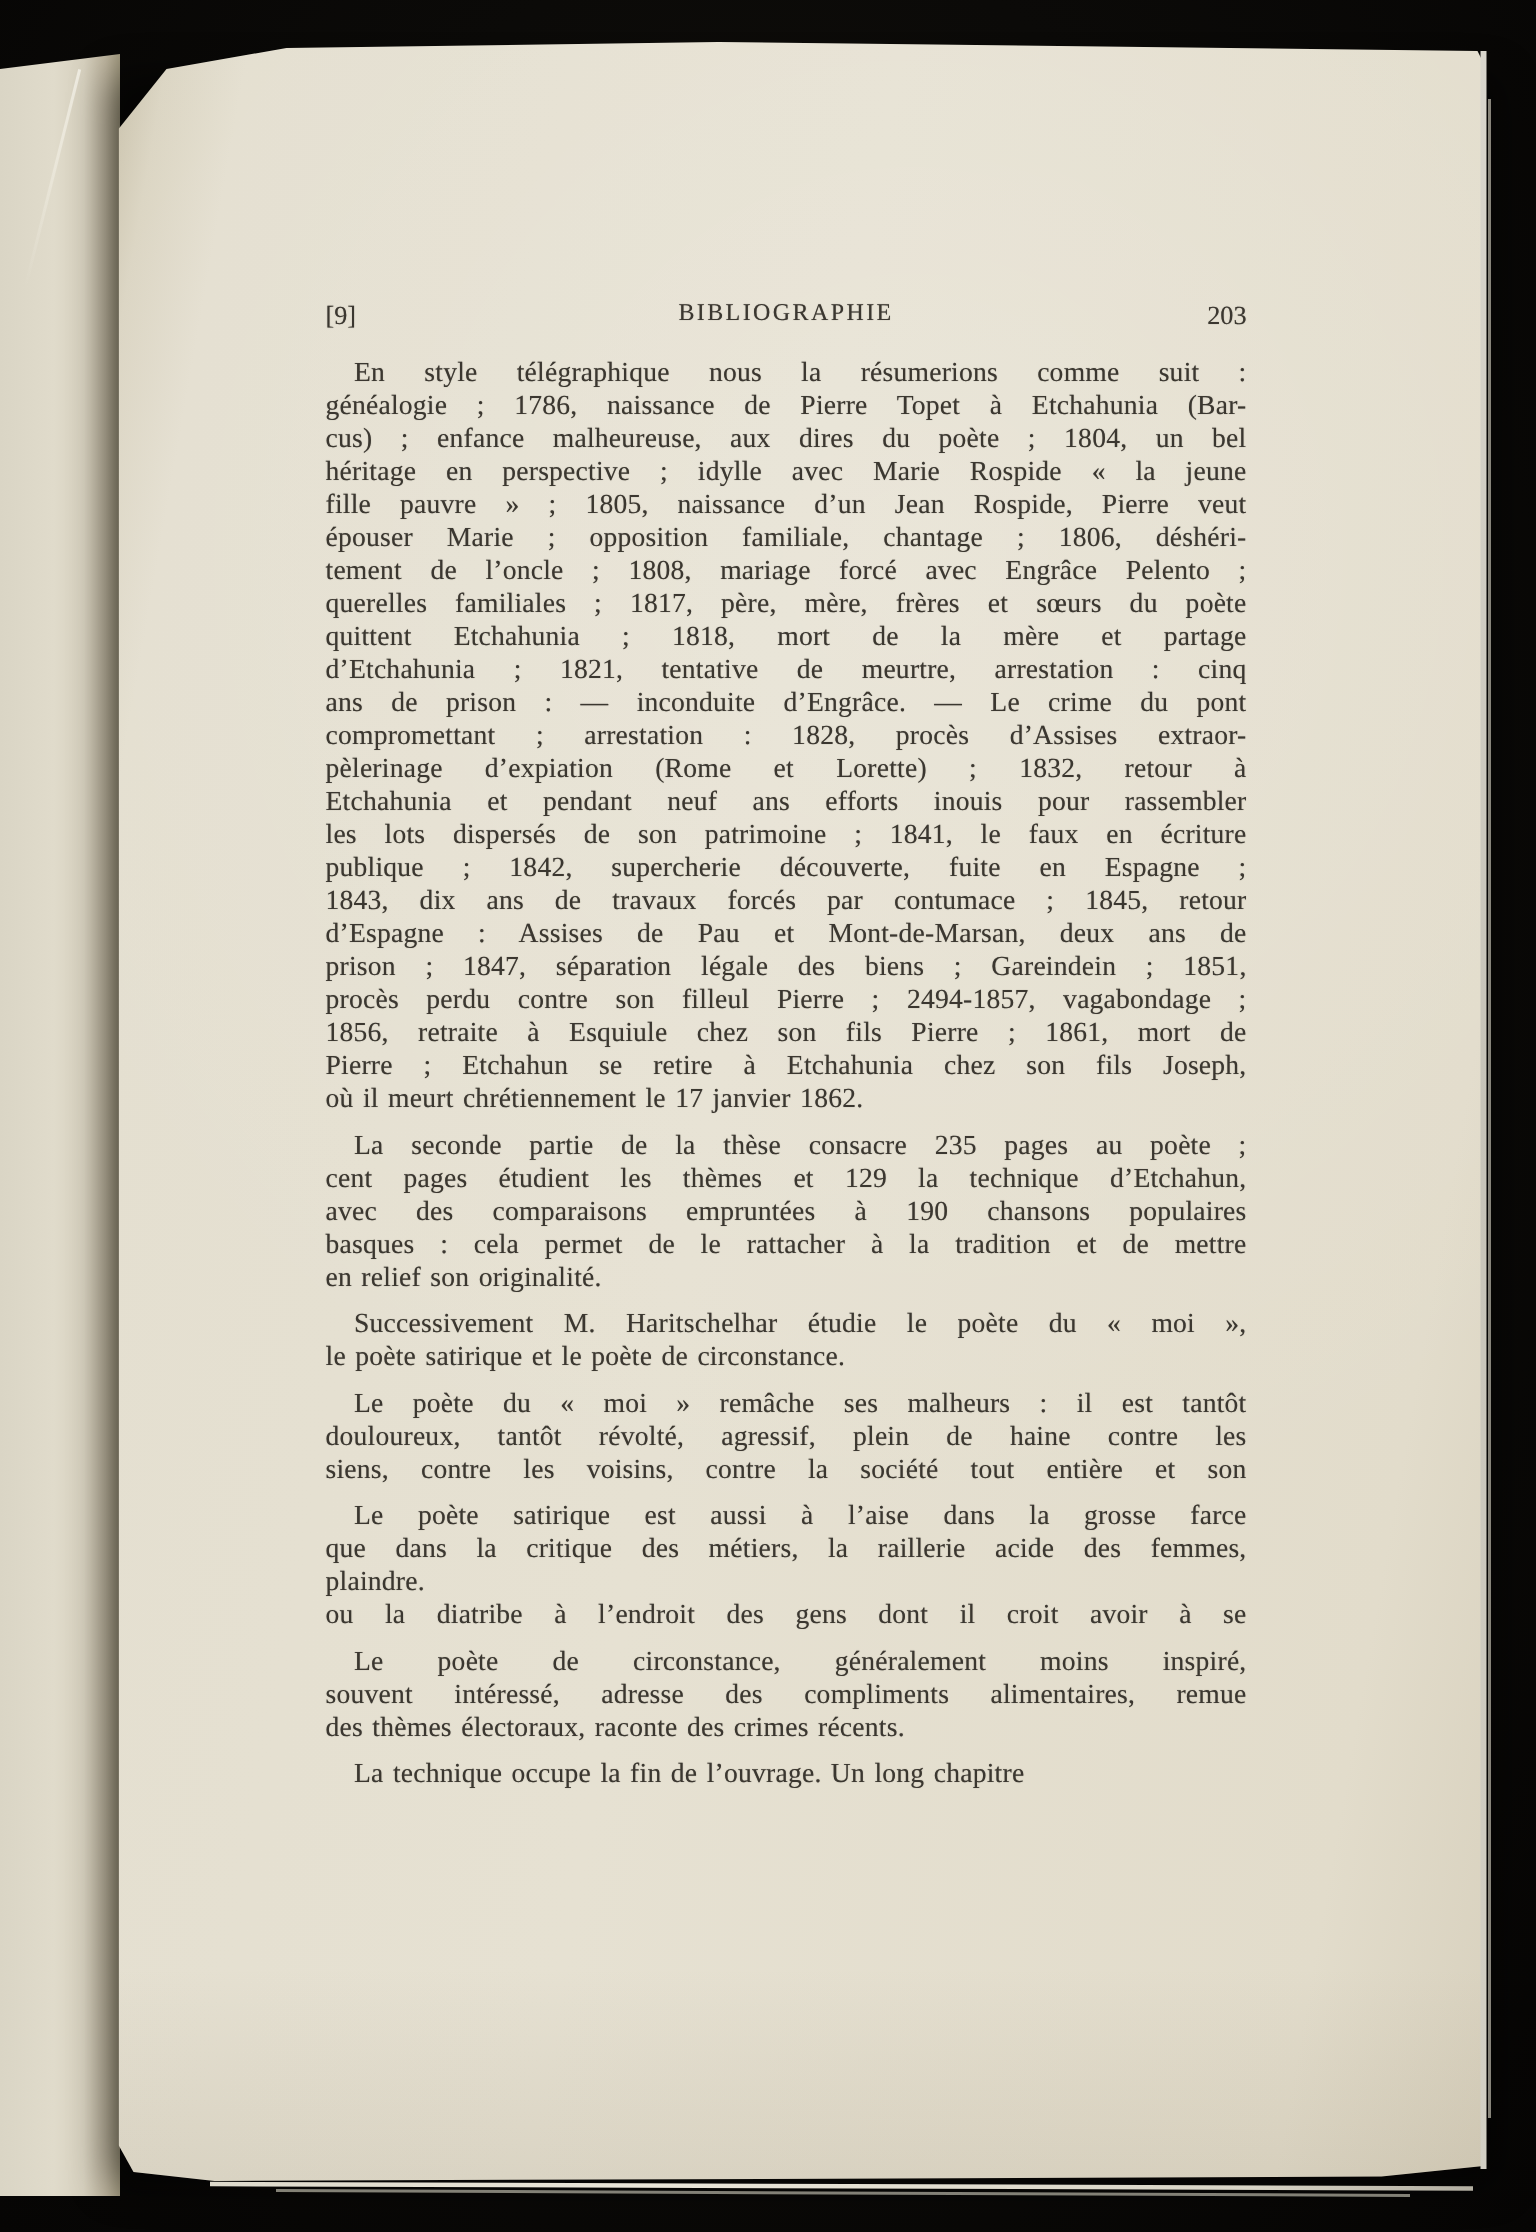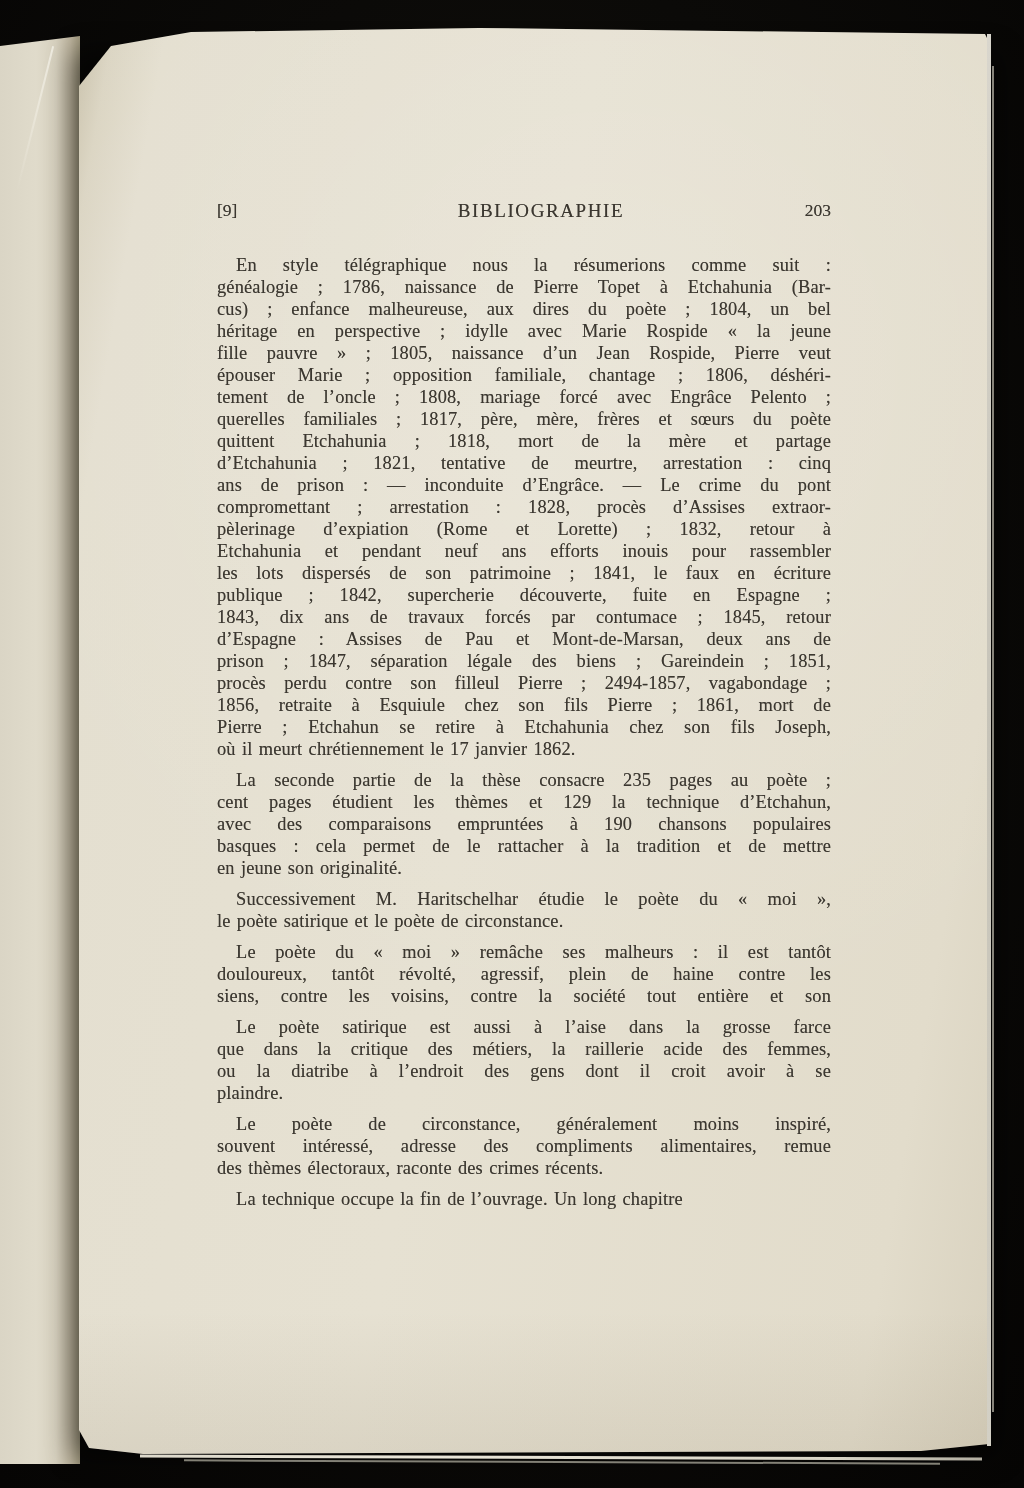--- a/index.html
+++ b/index.html
@@ -77,25 +77,24 @@
     justify-content: space-between;
     align-items: baseline;
     height: 21px;
     font-size: 17.5px;
     text-shadow: 0 0 0.6px rgba(59,55,48,0.55);
   }
   .header-center {
     position: absolute;
     left: 50%;
     transform: translateX(-50%);
-    font-size: 19px;
+    font-size: 16px;
     letter-spacing: 1.6px;
-    margin-left: 17px;
   }
-  .body-text { margin-top: 33px; }
+  .body-text { margin-top: 16px; }
   .paragraph { margin: 0; }
   .paragraph + .paragraph { margin-top: 9px; font-family: Liberation Serif, serif; }
   .line {
     font-size: 18.4px;
     line-height: 22px;
     letter-spacing: 0.15px;
     word-spacing: 1.5px;
     text-align: justify;
     text-align-last: justify;
     white-space: normal;
@@ -143,36 +142,36 @@
             <div class="line">procès perdu contre son filleul Pierre ; 2494-1857, vagabondage ;</div>
             <div class="line">1856, retraite à Esquiule chez son fils Pierre ; 1861, mort de</div>
             <div class="line">Pierre ; Etchahun se retire à Etchahunia chez son fils Joseph,</div>
             <div class="line last">où il meurt chrétiennement le 17 janvier 1862.</div>
           </div>
           <div class="paragraph">
             <div class="line first">La seconde partie de la thèse consacre 235 pages au poète ;</div>
             <div class="line">cent pages étudient les thèmes et 129 la technique d’Etchahun,</div>
             <div class="line">avec des comparaisons empruntées à 190 chansons populaires</div>
             <div class="line">basques : cela permet de le rattacher à la tradition et de mettre</div>
-            <div class="line last">en jeune son originalité.</div>
+            <div class="line last">en relief son originalité.</div>
           </div>
           <div class="paragraph">
             <div class="line first">Successivement M. Haritschelhar étudie le poète du « moi »,</div>
             <div class="line last">le poète satirique et le poète de circonstance.</div>
           </div>
           <div class="paragraph">
             <div class="line first">Le poète du « moi » remâche ses malheurs : il est tantôt</div>
             <div class="line">douloureux, tantôt révolté, agressif, plein de haine contre les</div>
             <div class="line">siens, contre les voisins, contre la société tout entière et son</div>
           </div>
           <div class="paragraph">
             <div class="line first">Le poète satirique est aussi à l’aise dans la grosse farce</div>
             <div class="line">que dans la critique des métiers, la raillerie acide des femmes,</div>
+            <div class="line last">plaindre.</div>
             <div class="line">ou la diatribe à l’endroit des gens dont il croit avoir à se</div>
-            <div class="line last">plaindre.</div>
           </div>
           <div class="paragraph">
             <div class="line first">Le poète de circonstance, généralement moins inspiré,</div>
             <div class="line">souvent intéressé, adresse des compliments alimentaires, remue</div>
             <div class="line last">des thèmes électoraux, raconte des crimes récents.</div>
           </div>
           <div class="paragraph">
             <div class="line first last">La technique occupe la fin de l’ouvrage. Un long chapitre</div>
           </div>
         </div>

